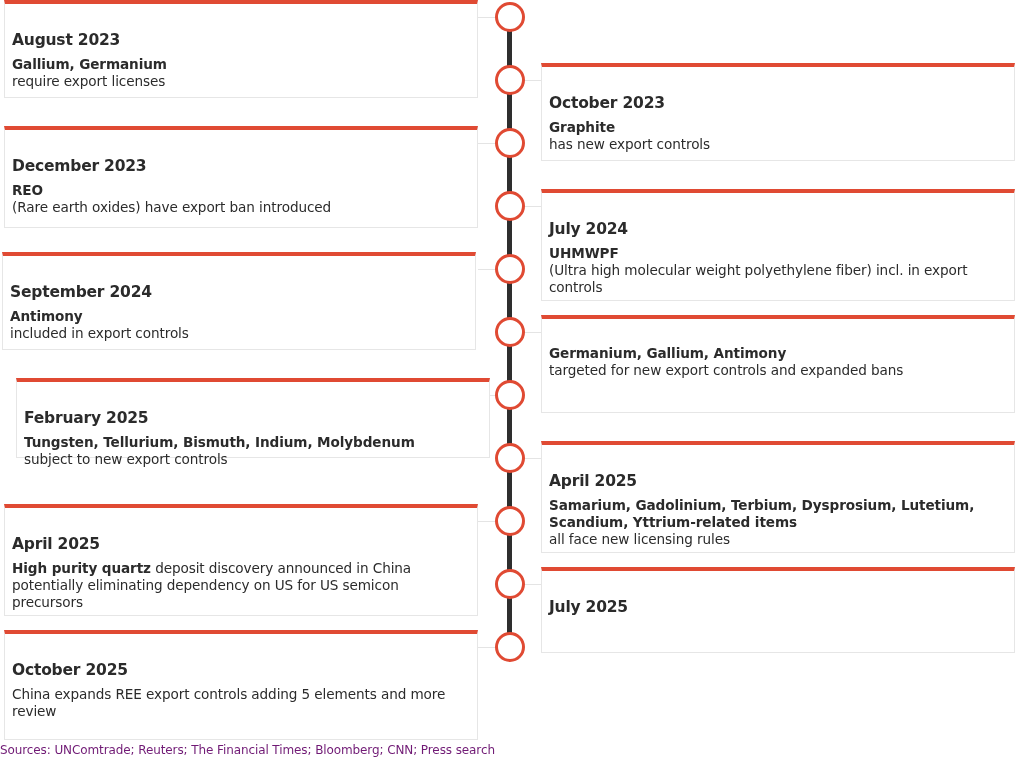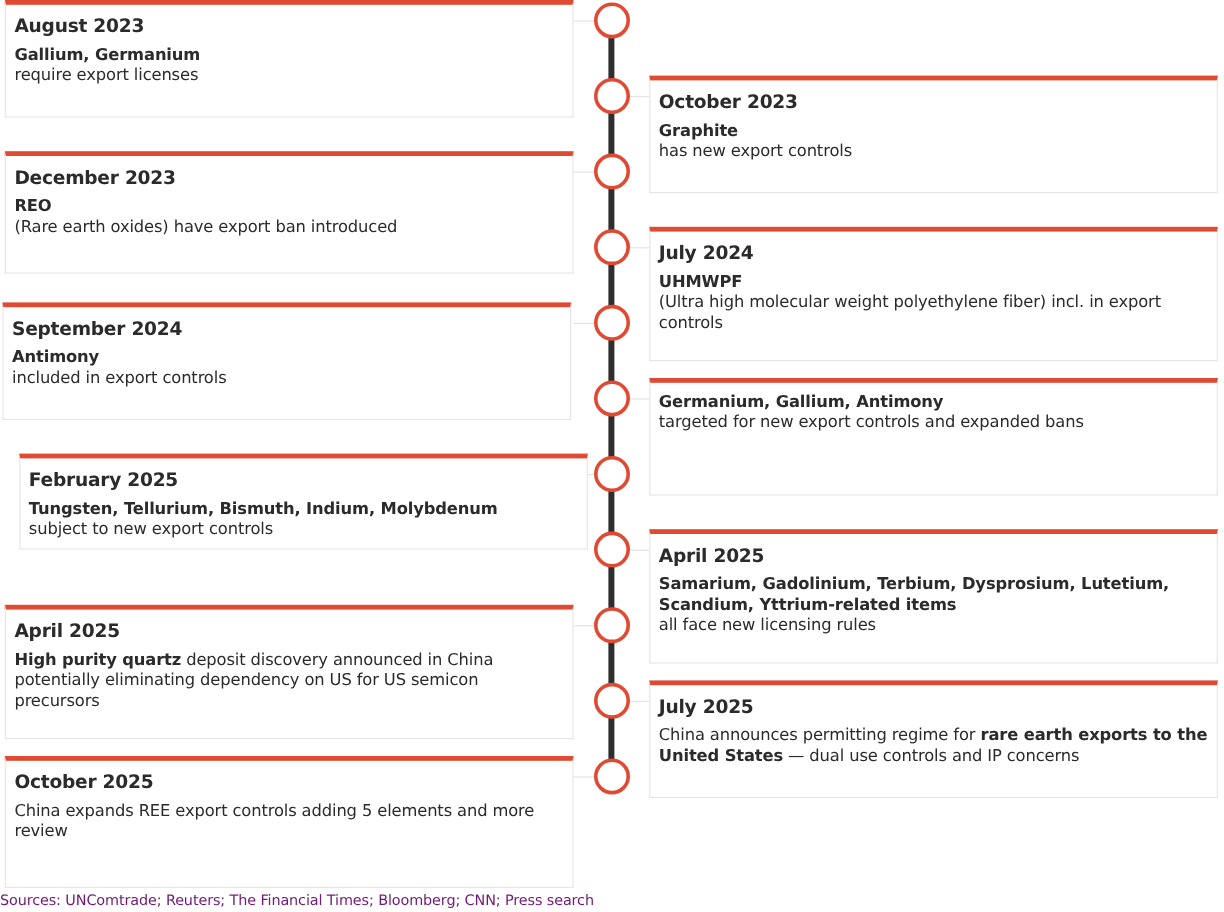--- a/index.html
+++ b/index.html
@@ -3,21 +3,21 @@
 <meta charset="utf-8">
 <style>
   html, body { margin: 0; padding: 0; background: #ffffff; }
   body { width: 1020px; height: 760px; position: relative; overflow: hidden;
          font-family: "DejaVu Sans", "Liberation Sans", sans-serif; color: #2b2b2b; }
   .spine { position: absolute; left: 507px; top: 17px; width: 5px; height: 630px; background: #2e2e2e; }
   .connector { position: absolute; height: 1px; background: #e4e4e4; }
   .node { position: absolute; width: 24px; height: 24px; border: 3px solid #e04a33; border-radius: 50%;
           background: #ffffff; box-sizing: content-box; }
   .card { position: absolute; width: 474px; box-sizing: border-box; background: #fff;
-          border: 1px solid #e6e6e6; border-top: 4px solid #e04a33; padding: 8px 7px 0 7px; }
+          border: 1px solid #e6e6e6; border-top: 4px solid #e04a33; padding: 26px 7px 0 7px; }
   .card .date { font-size: 15.5px; font-weight: bold; line-height: 20px; margin-bottom: 6px; letter-spacing: -0.2px; }
   .card .body { font-size: 13.6px; line-height: 17px; letter-spacing: -0.1px; }
   .card .body b { font-weight: bold; }
   .sources { position: absolute; left: 0; top: 742px; font-size: 12px; line-height: 17px; color: #701a75; letter-spacing: -0.1px; }
 </style>
 </head>
 <body>
 
 <div>
   <div class="spine"></div>
@@ -107,23 +107,22 @@
       <b>Samarium, Gadolinium, Terbium, Dysprosium, Lutetium, Scandium, Yttrium-related items</b><br>
       <span>all face new licensing rules</span>
     </div>
   </div>
 
   <div class="card" style="left:4px;top:504px;height:112px;">
     <div class="date">April 2025</div>
     <div class="body"><b>High purity quartz</b><span> deposit discovery announced in China potentially eliminating dependency on US for US semicon precursors</span></div>
   </div>
 
-  <div class="card" style="left:541px;top:567px;height:98px;">
+  <div class="card" style="left:541px;top:567px;height:86px;">
     <div class="date">July 2025</div>
-    <div class="body"><span>China announces permitting regime for </span><b>rare earth exports to the United States</b><span> — dual use controls and IP concerns</span></div>
   </div>
 
   <div class="card" style="left:4px;top:630px;height:110px;">
     <div class="date">October 2025</div>
     <div class="body">
       <span>China expands REE export controls adding 5 elements and more review</span>
     </div>
   </div>
 </div>
 

